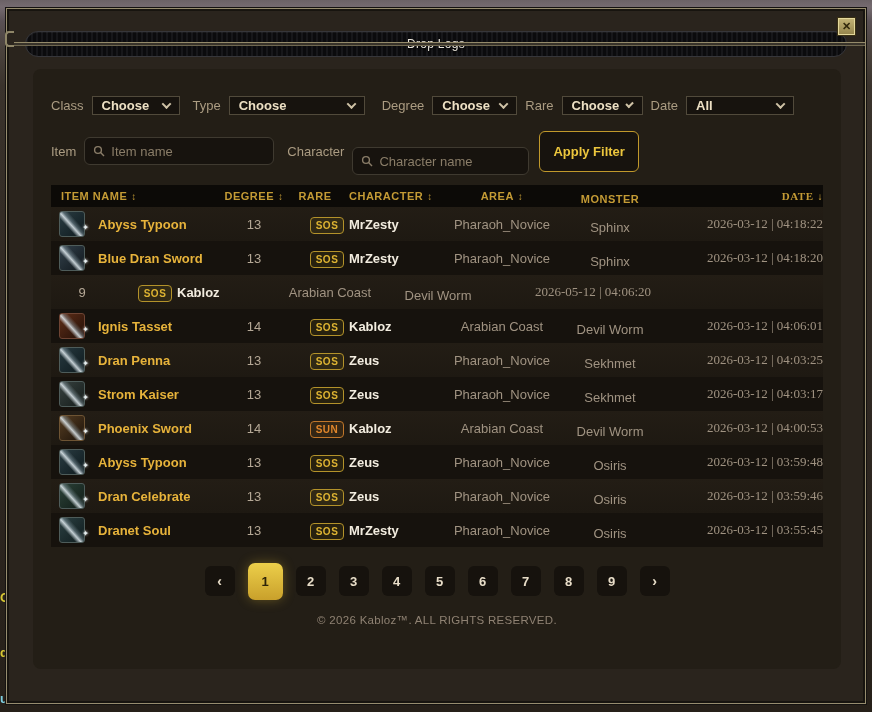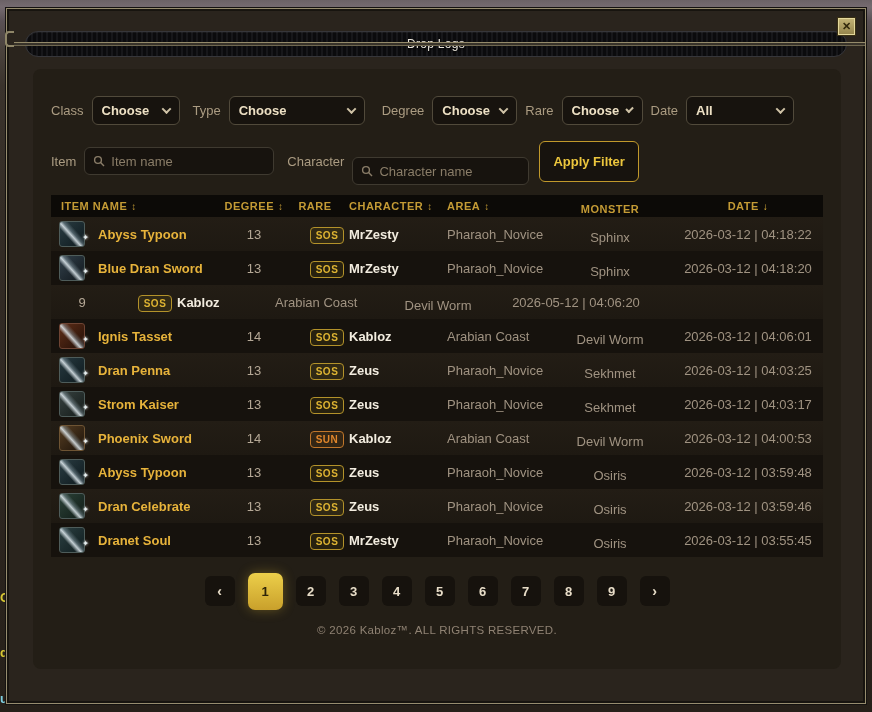--- a/index.html
+++ b/index.html
@@ -35,21 +35,21 @@
     background:#231e16; border-radius:8px; padding:15px 18px 0 18px; }
 
   .configure-row { text-align:center; }
   .configure-btn { display:inline-block; height:27px; line-height:25px; padding:0 17px;
     background:#16120d; border:1px solid #5a5244; border-radius:6px;
     color:#ecdcb0; font-size:13.5px; font-weight:bold; cursor:pointer;
     box-shadow:0 1px 3px rgba(0,0,0,.5); }
 
   .filter-row { display:flex; align-items:center; gap:8px; margin-top:12px; }
   .flabel { color:#ab9c82; font-size:13px; white-space:nowrap; }
-  .select { height:29px; background:#17130e; border:1px solid #514a3b; border-radius:6px;
+  .select { height:19px; background:#17130e; border:1px solid #514a3b; border-radius:0;
     display:flex; align-items:center; justify-content:space-between; padding:0 9px; cursor:pointer; }
   .select .sel-val { color:#ede0c4; font-size:13px; font-weight:bold; }
   .chev { width:7px; height:7px; border-right:2px solid #cfc2a6; border-bottom:2px solid #cfc2a6;
     transform:rotate(45deg) translate(-1px,-1px); margin-left:8px; }
   .sel-class {width:88px;} .sel-type {width:136px; margin-right:4px;} .sel-degree {width:85px;}
   .sel-rare {width:81px;} .sel-date {width:108px;}
   .gap-l { margin-left:5px; }
 
   .search-box { height:28px; background:#17130e; border:1px solid #3f3a30; border-radius:6px;
     display:flex; align-items:center; padding:0 8px; }
@@ -65,23 +65,23 @@
   
   .table { margin-top:10px; }
   .thead { display:flex; align-items:center; height:22px; background:#0c0a07; }
   .hc { color:#c49b35; font-size:11px; font-weight:bold; letter-spacing:.5px; white-space:nowrap; }
   .sort-glyph { font-size:10px; margin-left:4px; color:#c49b35; }
   .sort-active { color:#edbd3e; }
   .c-item {flex:0 0 172px; padding-left:10px; display:flex; align-items:center; text-align:left;}
   .c-deg  {flex:0 0 62px;  text-align:center;}
   .c-rare {flex:0 0 60px;  text-align:center;}
   .c-char {flex:0 0 102px; text-align:left; padding-left:4px;}
-  .c-area {flex:0 0 110px; text-align:left;}
+  .c-area {flex:0 0 110px; text-align:center;}
   .c-mons {flex:0 0 106px; text-align:center;margin-top:6px;}
-  .c-date {flex:0 0 160px; text-align:center; padding-left:10px;}
+  .c-date {flex:0 0 160px; text-align:right; padding-left:10px;font-family:Liberation Serif, serif;}
 
   .trow { display:flex; align-items:center; height:34px; cursor:pointer; }
   .trow.odd  { background:linear-gradient(180deg,#231d15 0%,#1e1912 100%); }
   .trow.even { background:#16120d; }
   .trow .c-item { padding-left:8px; }
   .item-icon { position:relative; flex:0 0 26px; width:26px; height:26px; border:1px solid #4e5c5a;
     border-radius:3px; margin-right:13px; overflow:visible; }
   .item-icon::before { content:""; position:absolute; inset:0; border-radius:2px;
     background:linear-gradient(48deg, transparent 34%, rgba(225,235,240,.85) 46%, rgba(150,170,180,.45) 54%, transparent 66%); }
   .item-icon::after { content:"✦"; position:absolute; right:-5px; bottom:4px; color:#e8f0f2;

